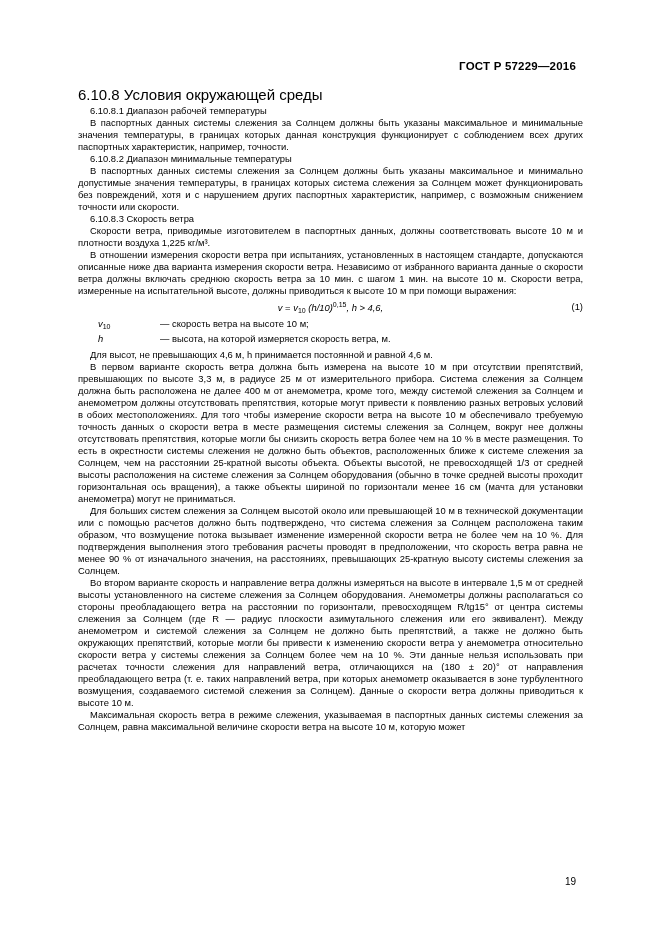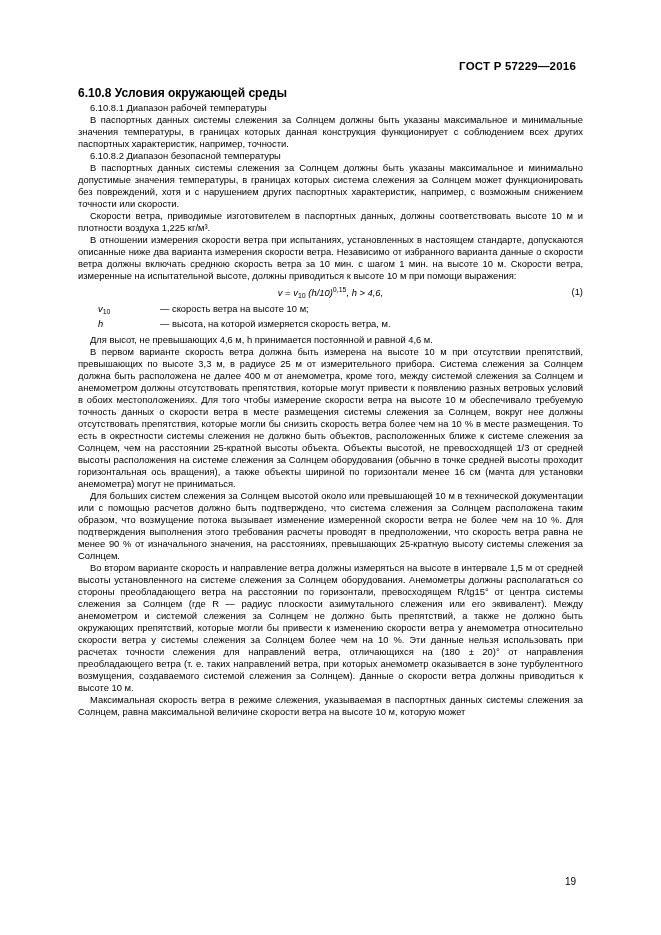--- a/index.html
+++ b/index.html
@@ -31,22 +31,22 @@
     letter-spacing: 0.2px;
     white-space: nowrap;
   }
   .content {
     position: absolute;
     top: 86px;
     left: 78px;
     width: 505px;
   }
   .h-clause {
-    font-size: 12px;
-    font-weight: bold;
+    font-size: 15px;
+    font-weight: normal;
     margin: 0 0 2px 0;
     padding-left: 0px;
     text-indent: 0;
   }
   .h-sub {
     font-size: 9.4px;
     margin: 0 0 1px 0;
     text-indent: 12px;
   }
   p.body {
@@ -125,23 +125,24 @@
 
   <div class="header">ГОСТ Р 57229—2016</div>
 
   <div class="content">
 
     <div class="h-clause">6.10.8 Условия окружающей среды</div>
 
     <div class="h-sub">6.10.8.1 Диапазон рабочей температуры</div>
     <p class="body">В паспортных данных системы слежения за Солнцем должны быть указаны максимальное и минимальные значения температуры, в границах которых данная конструкция функционирует с соблюдением всех других паспортных характеристик, например, точности.</p>
 
-    <div class="h-sub">6.10.8.2 Диапазон безопасной температуры</div>
+    <div class="h-sub">6.10.8.2 Диапазон минимальные температуры</div>
     <p class="body">В паспортных данных системы слежения за Солнцем должны быть указаны максимальное и минимально допустимые значения температуры, в границах которых система слежения за Солнцем может функционировать без повреждений, хотя и с нарушением других паспортных характеристик, например, с возможным снижением точности или скорости.</p>
 
+    <div class="h-sub">6.10.8.3 Скорость ветра</div>
     <p class="body">Скорости ветра, приводимые изготовителем в паспортных данных, должны соответствовать высоте 10 м и плотности воздуха 1,225 кг/м³.</p>
     <p class="body">В отношении измерения скорости ветра при испытаниях, установленных в настоящем стандарте, допускаются описанные ниже два варианта измерения скорости ветра. Независимо от избранного варианта данные о скорости ветра должны включать среднюю скорость ветра за 10 мин. с шагом 1 мин. на высоте 10 м. Скорости ветра, измеренные на испытательной высоте, должны приводиться к высоте 10 м при помощи выражения:</p>
 
     <div class="formula-row">
       <div class="formula">
         <span>v</span><span class="rm">&nbsp;</span><span class="rm">=</span>&nbsp;<span>v</span><span class="sub">10</span>&nbsp;<span>(h/10)</span><span class="sup">0,15</span><span>, h &gt; 4,6,</span>
       </div>
       <div class="eqnum">(1)</div>
     </div>
 

